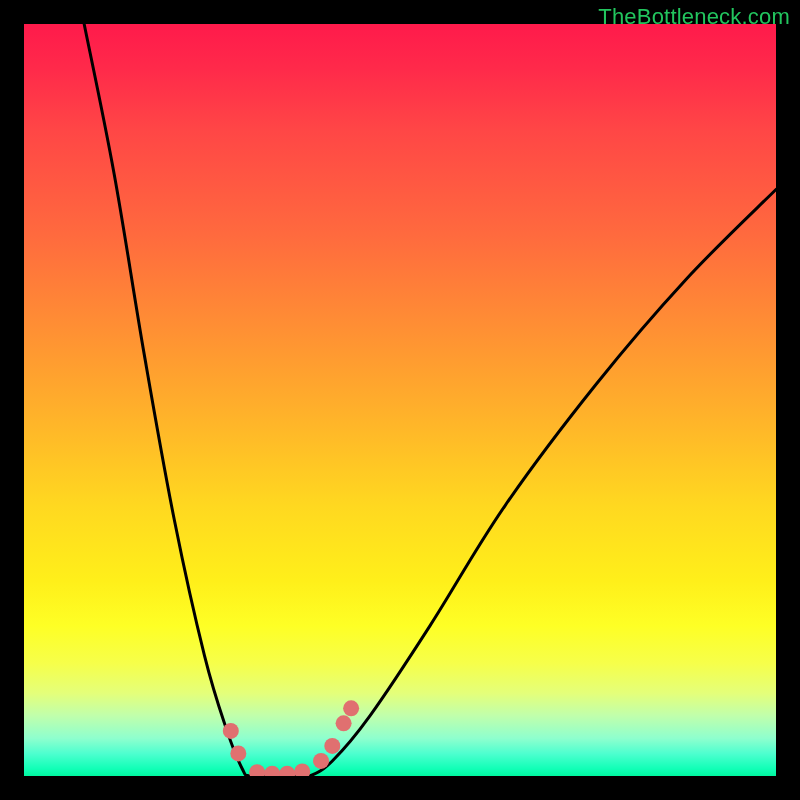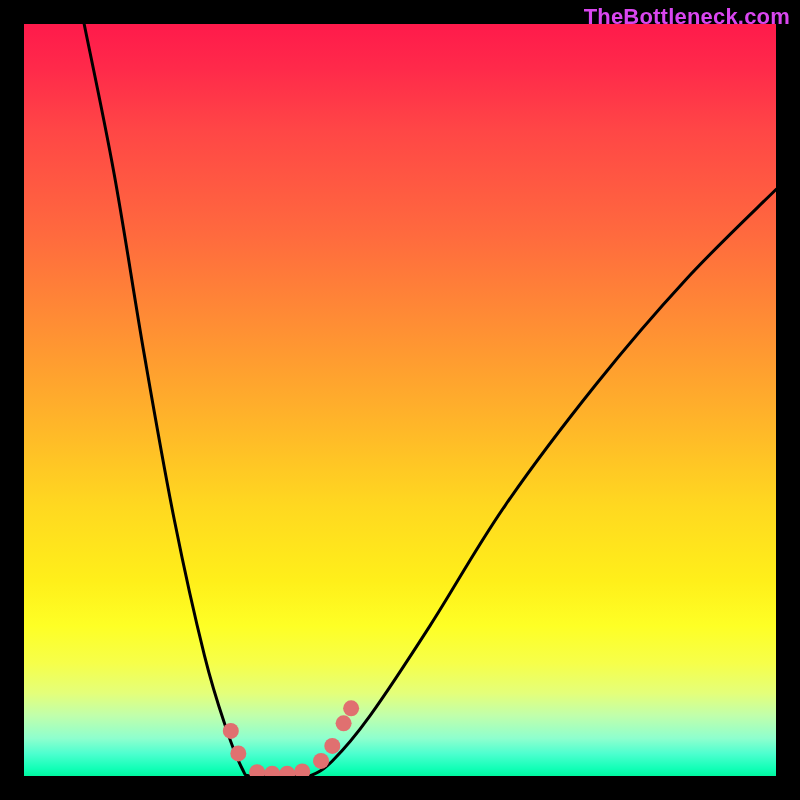--- a/index.html
+++ b/index.html
@@ -34,23 +34,23 @@
       #8effce 95%,
       #4effcf 97%,
       #12ffb7 99%,
       #00f7a0 100%
     );
   }
   .watermark {
     position: absolute;
     top: 4px;
     right: 10px;
-    color: #d946ef;
+    color: #22c55e;
     font-size: 22px;
-    font-weight: 700;
+    font-weight: 400;
     letter-spacing: 0.2px;
     user-select: none;
   }
   svg.curves {
     position: absolute;
     left: 24px;
     top: 24px;
     width: 752px;
     height: 752px;
   }

